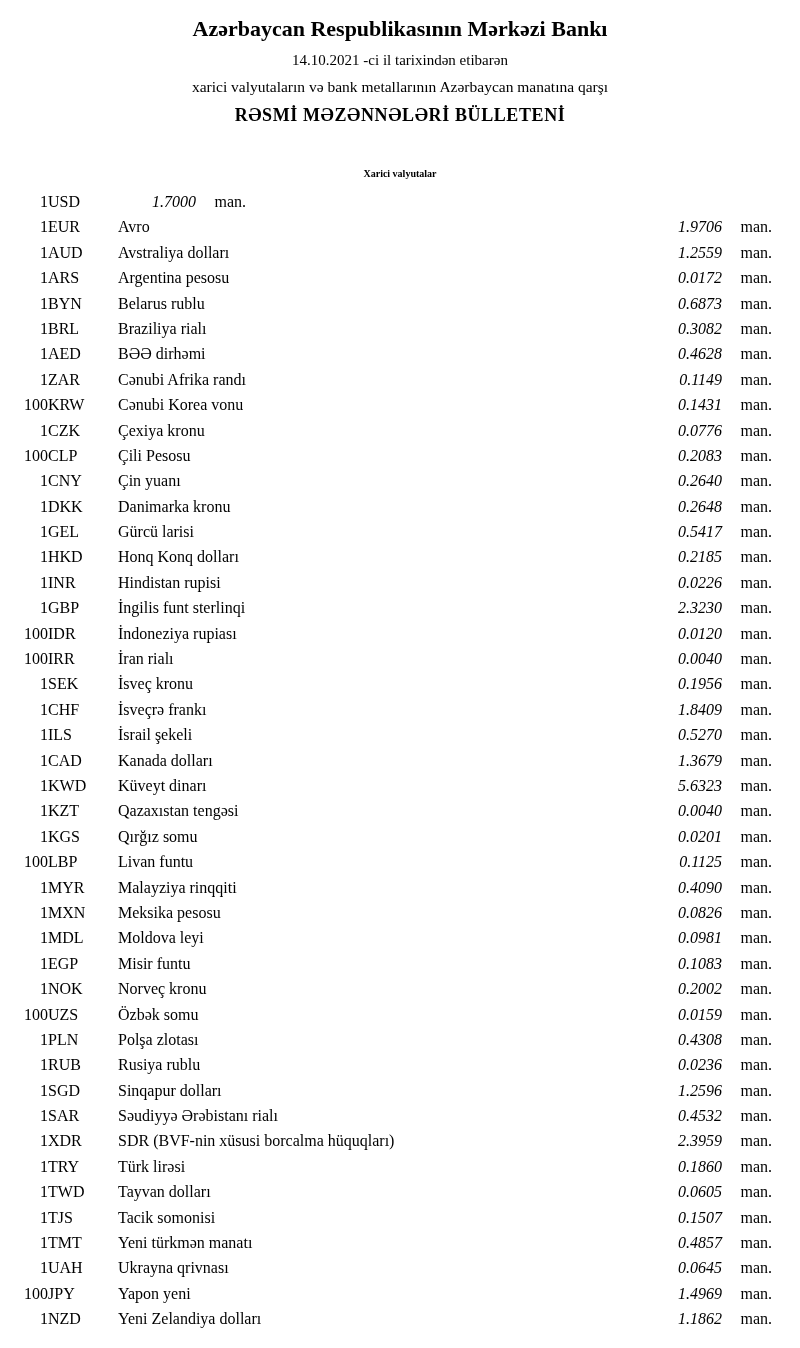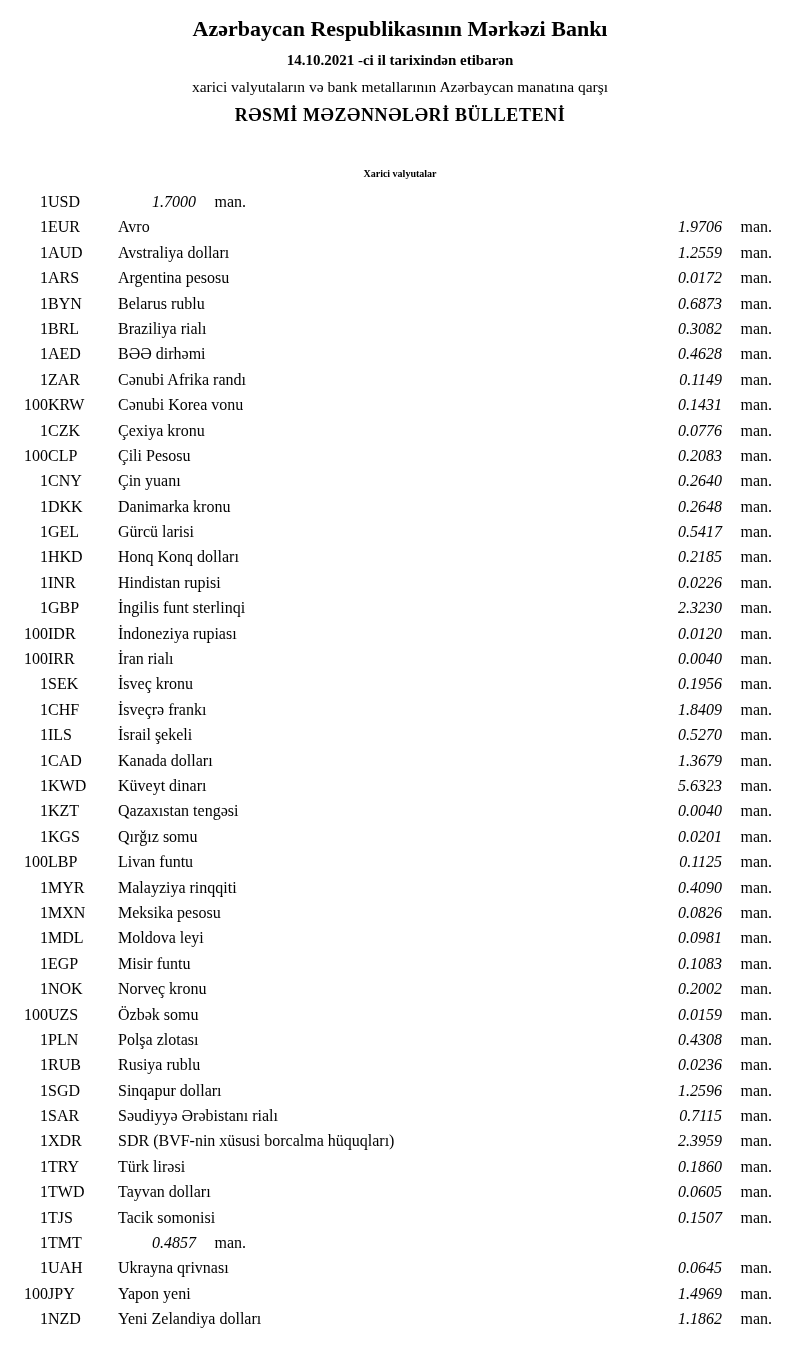--- a/index.html
+++ b/index.html
@@ -19,21 +19,21 @@
   }
   .header { text-align: center; }
   .title {
     font-size: 22px;
     font-weight: bold;
     line-height: 30px;
     margin: 2px 0 6px 0;
   }
   .date-line {
     font-size: 15px;
-    font-weight: bold;
+    font-weight: normal;
     line-height: 20px;
     margin: 6px 0 4px 0;
   }
   .sub-line1 {
     font-size: 15.5px;
     font-weight: normal;
     line-height: 22px;
     margin: 6px 0 2px 0;
   }
   .sub-line2 {
@@ -352,21 +352,21 @@
           <span class="qty-cell">1</span>
           <span class="code-cell">SGD</span>
           <span class="name-cell">Sinqapur dolları</span>
           <span class="rate-cell">1.2596</span>
           <span class="unit-cell">man.</span>
         </div>
         <div class="row">
           <span class="qty-cell">1</span>
           <span class="code-cell">SAR</span>
           <span class="name-cell">Səudiyyə Ərəbistanı rialı</span>
-          <span class="rate-cell">0.7115</span>
+          <span class="rate-cell">0.4532</span>
           <span class="unit-cell">man.</span>
         </div>
         <div class="row">
           <span class="qty-cell">1</span>
           <span class="code-cell">XDR</span>
           <span class="name-cell">SDR (BVF-nin xüsusi borcalma hüquqları)</span>
           <span class="rate-cell">2.3959</span>
           <span class="unit-cell">man.</span>
         </div>
         <div class="row">
@@ -386,20 +386,21 @@
         <div class="row">
           <span class="qty-cell">1</span>
           <span class="code-cell">TJS</span>
           <span class="name-cell">Tacik somonisi</span>
           <span class="rate-cell">0.1507</span>
           <span class="unit-cell">man.</span>
         </div>
         <div class="row">
           <span class="qty-cell">1</span>
           <span class="code-cell">TMT</span>
+          <span class="name-cell">Yeni türkmən manatı</span>
           <span class="rate-cell">0.4857</span>
           <span class="unit-cell">man.</span>
         </div>
         <div class="row">
           <span class="qty-cell">1</span>
           <span class="code-cell">UAH</span>
           <span class="name-cell">Ukrayna qrivnası</span>
           <span class="rate-cell">0.0645</span>
           <span class="unit-cell">man.</span>
         </div>

